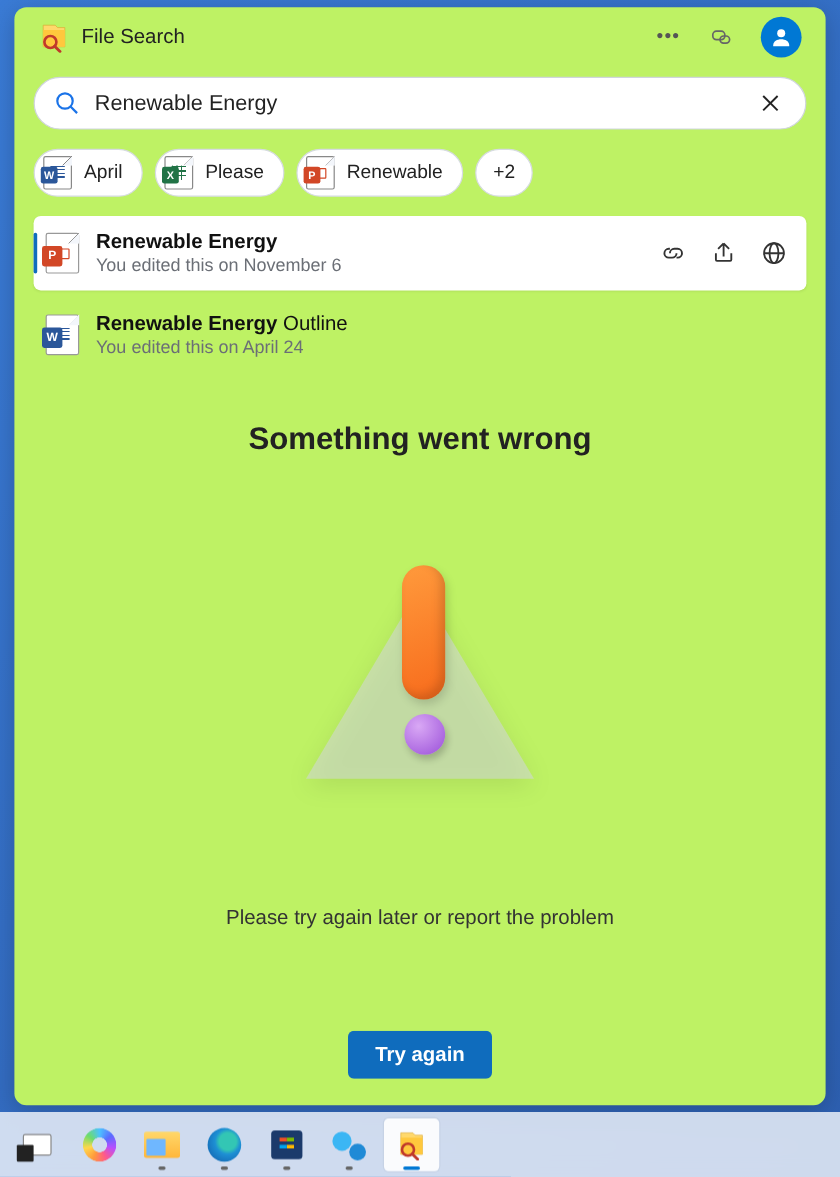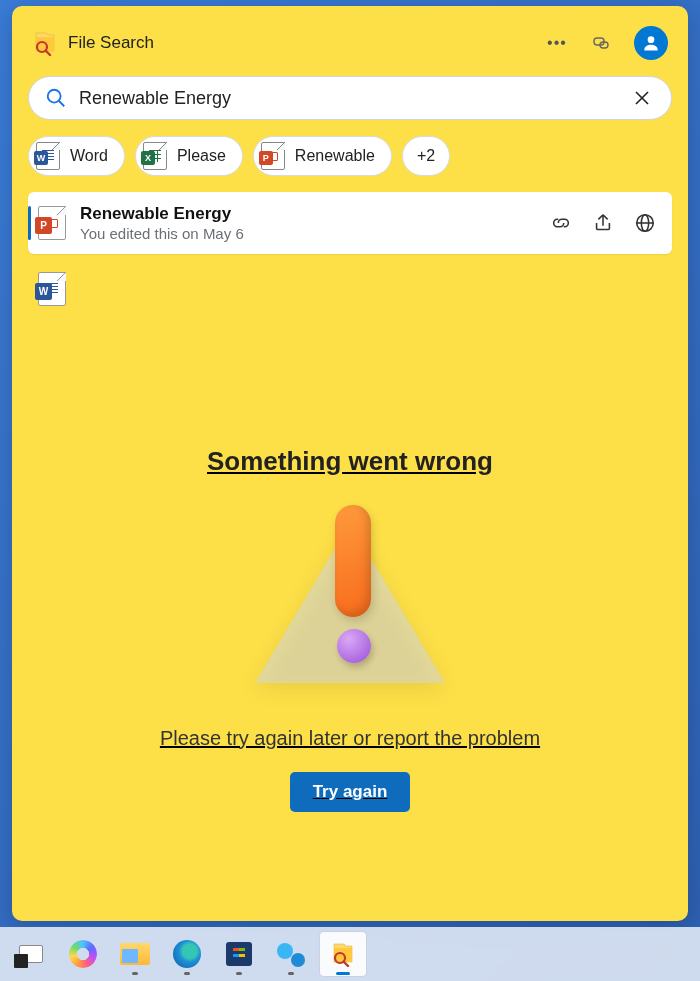--- a/index.html
+++ b/index.html
@@ -6,25 +6,25 @@
   body {
     width: 700px; height: 981px;
     font-family: "Segoe UI", -apple-system, sans-serif;
     background: linear-gradient(135deg, #3a7bd5 0%, #2d5fb0 100%);
     overflow: hidden;
     position: relative;
   }
   .window {
     position: absolute;
     top: 6px; left: 12px; right: 12px; bottom: 60px;
-    background: #fde047;
+    background: #bef264;
     border-radius: 10px;
     box-shadow: 0 4px 20px rgba(0,0,0,0.2);
     display: flex; flex-direction: column;
-    padding: 16px 16px 22px;
+    padding: 4px 16px 22px;
   }
   .titlebar {
     display: flex; align-items: center; gap: 10px;
     padding: 4px 4px 14px;
   }
   .app-icon {
     width: 26px; height: 26px;
     display: flex; align-items: center; justify-content: center;
     position: relative;
   }
@@ -140,24 +140,23 @@
   }
   .result-text { flex: 1; min-width: 0; }
   .result-title { font-size: 17px; color: #111; }
   .result-title .bold { font-weight: 600; }
   .result-sub { font-size: 15px; color: #6b6f76; margin-top: 1px; }
   .result-actions { display: flex; gap: 20px; color: #444; }
   .result-actions .act { cursor: pointer; }
 
   .error-area {
     flex: 1;
-    display: flex; flex-direction: column; align-items: center; justify-content: center;
+    display: flex; flex-direction: column; align-items: center; justify-content: space-between;
     gap: 0;
     padding-top: 40px;
-    text-decoration: underline;
   }
   .error-title { font-size: 26px; font-weight: 600; color: #222; margin-bottom: 28px; }
   .error-graphic { width: 190px; height: 200px; position: relative; margin-bottom: 22px; }
   .triangle {
     position: absolute; left: 0; top: 18px;
     width: 0; height: 0;
     border-left: 95px solid transparent;
     border-right: 95px solid transparent;
     border-bottom: 160px solid rgba(210,214,222,0.55);
     filter: drop-shadow(0 6px 10px rgba(0,0,0,0.15));
@@ -167,21 +166,21 @@
     width: 36px; height: 112px; border-radius: 20px;
     background: linear-gradient(160deg, #ff9a3c 0%, #f76b1c 100%);
     box-shadow: inset -4px -4px 8px rgba(0,0,0,0.15), 2px 4px 8px rgba(0,0,0,0.15);
   }
   .ball {
     position: absolute; left: 82px; top: 124px;
     width: 34px; height: 34px; border-radius: 50%;
     background: radial-gradient(circle at 35% 30%, #d9a8f5, #9a4fd8);
     box-shadow: 2px 4px 6px rgba(0,0,0,0.2);
   }
-  .error-sub { font-size: 20px; color: #333; margin-bottom: 22px; }
+  .error-sub { font-size: 17px; color: #333; margin-bottom: 22px; }
   .btn-row { display: flex; gap: 14px; }
   .btn {
     padding: 9px 22px;
     border-radius: 5px;
     font-size: 17px; font-weight: 600;
     cursor: pointer;
     border: 1px solid transparent;
   }
   .btn.primary { background: #0f6cbd; color: #fff; }
   .btn.secondary { background: #fff; color: #222; border-color: #c7ccd1; font-weight: 400; }
@@ -304,21 +303,21 @@
       </svg>
     </span>
   </div>
 
   <div class="filter-row">
     <div class="chip">
       <span class="doc-icon">
         <span class="doc-lines word"></span>
           <span class="doc-badge word">W</span>
       </span>
-      <span>Word</span>
+      <span>April</span>
     </div>
     <div class="chip">
       <span class="doc-icon">
         <span class="doc-lines excel"></span>
           <span class="doc-badge excel">X</span>
       </span>
       <span>Please</span>
     </div>
     <div class="chip">
       <span class="doc-icon">
@@ -336,21 +335,21 @@
 
     <div class="result-item selected">
       <span class="file-icon">
         <span class="doc-lines ppt"></span>
           <span class="file-badge" style="background:#d24726">P</span>
       </span>
       <div class="result-text">
         <div class="result-title">
           <span class="bold">Renewable Energy</span><span></span>
         </div>
-        <div class="result-sub">You edited this on May 6</div>
+        <div class="result-sub">You edited this on November 6</div>
       </div>
       <div class="result-actions">
         <span class="act">
           <svg width="22" height="22" viewBox="0 0 24 24" fill="none" stroke="#333" stroke-width="1.7">
             <path d="M9 12a4 4 0 0 1 4-4h3a4 4 0 0 1 0 8h-1"></path>
               <path d="M15 12a4 4 0 0 1-4 4H8a4 4 0 0 1 0-8h1"></path>
           </svg>
         </span>
         <span class="act">
           <svg width="22" height="22" viewBox="0 0 24 24" fill="none" stroke="#333" stroke-width="1.7">
@@ -366,20 +365,26 @@
           </svg>
         </span>
       </div>
     </div>
 
     <div class="result-item">
       <span class="file-icon">
         <span class="doc-lines word"></span>
           <span class="file-badge" style="background:#2b579a">W</span>
       </span>
+      <div class="result-text">
+        <div class="result-title">
+          <span class="bold">Renewable Energy</span><span> Outline</span>
+        </div>
+        <div class="result-sub">You edited this on April 24</div>
+      </div>
     </div>
 
   </div>
 
   <div class="error-area">
     <div class="error-title">Something went wrong</div>
     <div class="error-graphic">
       <div class="triangle"></div>
       <div class="pill"></div>
       <div class="ball"></div>

